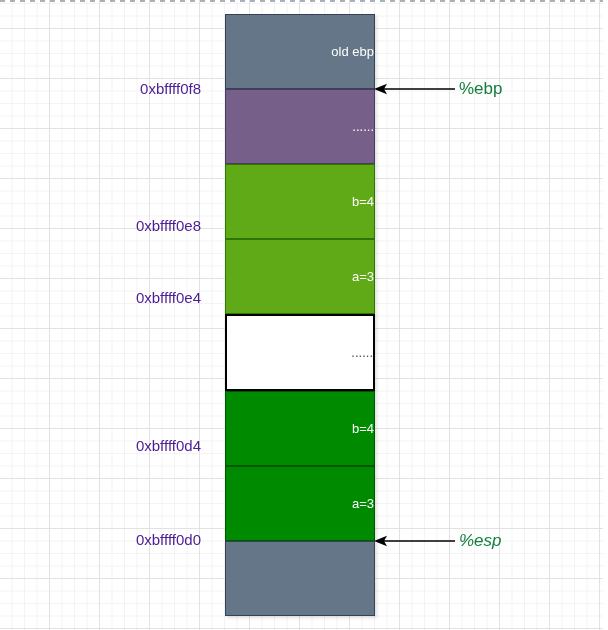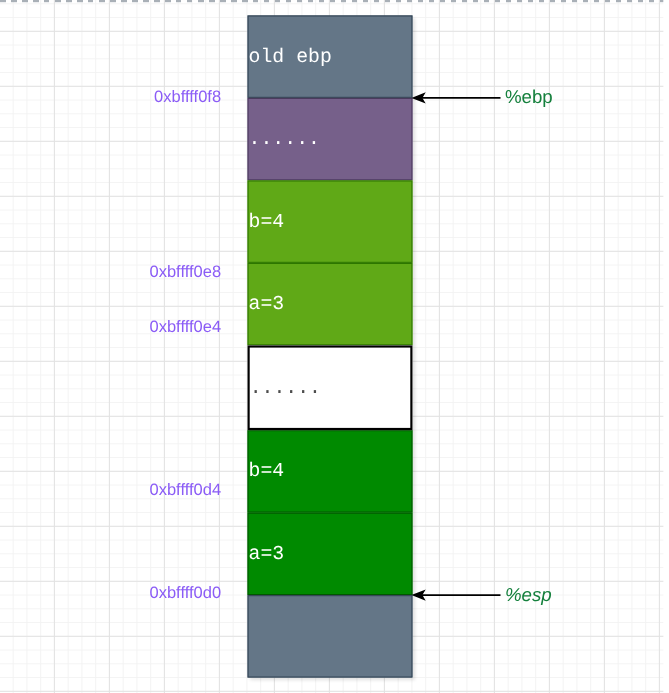--- a/index.html
+++ b/index.html
@@ -42,46 +42,45 @@
     left: 225px; top: 14px;
     width: 150px; height: 602px;
     display: flex;
     flex-direction: column;
     box-shadow: 2px 2px 3px rgba(0,0,0,0.12);
   }
   .cell {
     flex: 1 1 0;
     display: flex;
     align-items: center;
-    justify-content: flex-start;
+    justify-content: flex-end;
     border: 1px solid transparent;
     box-sizing: border-box;
-    font-size: 18px;
-    font-family: Liberation Mono, monospace;
+    font-size: 13px;
   }
   .cell.emphasis {
     border-width: 2px;
     z-index: 2;
   }
   .cell-label {
     white-space: nowrap;
   }
   
   .addr {
     position: absolute;
     right: 407px;
     height: 20px;
     line-height: 20px;
     font-size: 15px;
-    color: #8b5cf6;
+    color: #4c1d95;
     white-space: nowrap;
     text-align: right;
   }
   .addr-f8 { top: 79px; }
-  .addr-e8 { top: 238px; }
+  .addr-e8 { top: 216px; }
   .addr-e4 { top: 288px; }
   .addr-d4 { top: 436px; }
   .addr-d0 { top: 530px; }
   
   .ptr-arrow {
     position: absolute;
     left: 374px;
     width: 82px;
     height: 14px;
   }

